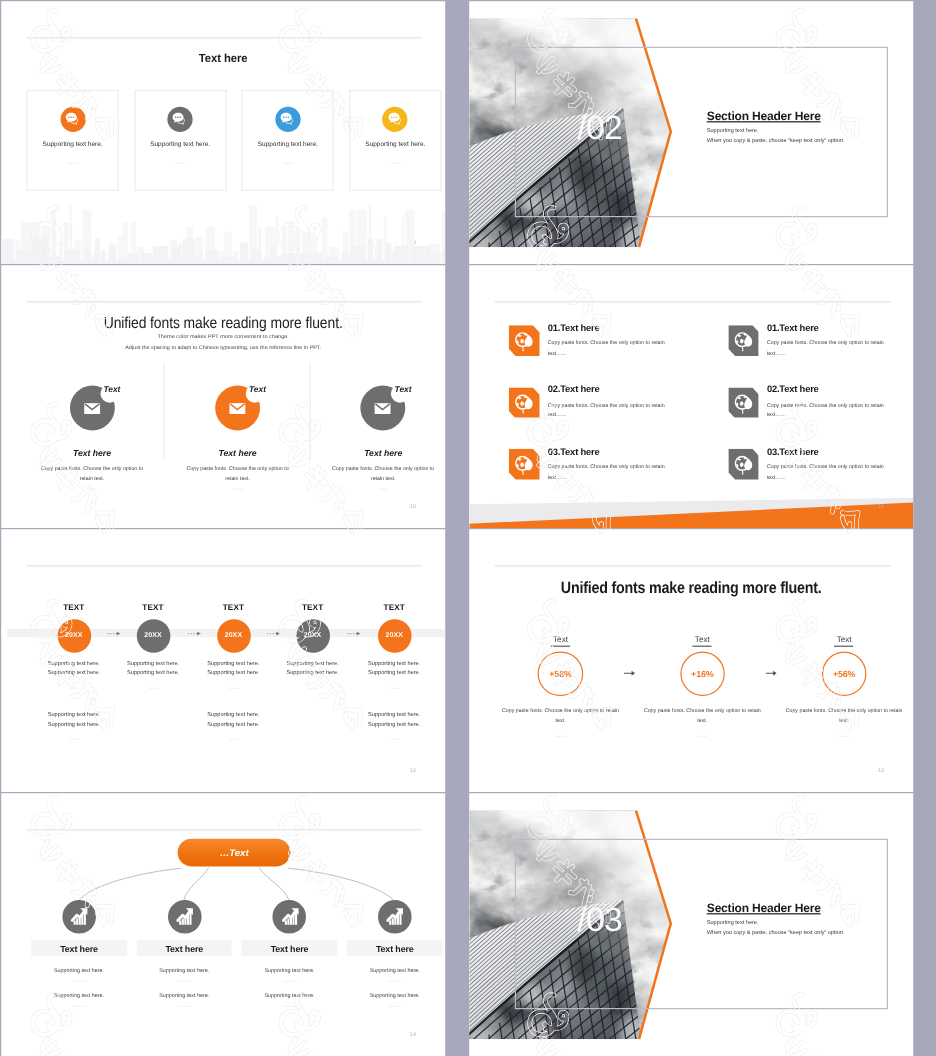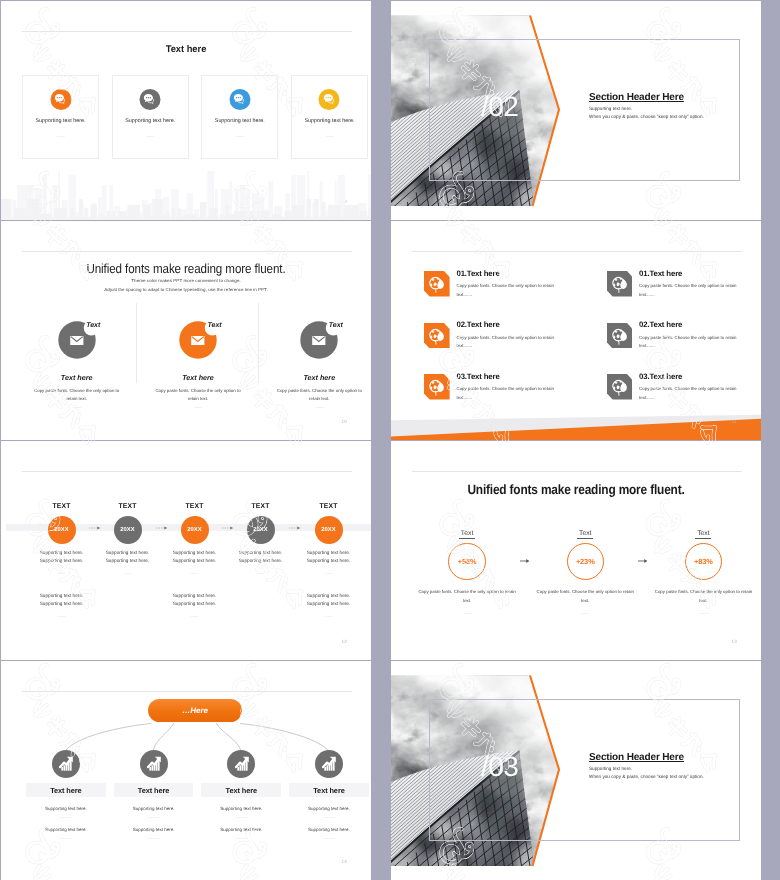--- a/index.html
+++ b/index.html
@@ -854,29 +854,29 @@
         <div class="s6-lbl">Text</div>
         <div class="s6-ring">
             <span>+58%</span>
           </div>
         <div class="s6-b">Copy paste fonts. Choose the only option to retain text.</div>
         <div class="s6-d">———</div>
       </div>
 <div class="s6-col">
         <div class="s6-lbl">Text</div>
         <div class="s6-ring">
-            <span>+23%</span>
+            <span>+16%</span>
           </div>
         <div class="s6-b">Copy paste fonts. Choose the only option to retain text.</div>
         <div class="s6-d">———</div>
       </div>
 <div class="s6-col">
         <div class="s6-lbl">Text</div>
         <div class="s6-ring">
-            <span>+83%</span>
+            <span>+56%</span>
           </div>
         <div class="s6-b">Copy paste fonts. Choose the only option to retain text.</div>
         <div class="s6-d">———</div>
       </div>
 
     </div>
     <svg class="s6-arrow" style="left:129px" viewBox="0 0 14 9">
         <g stroke="#555" stroke-width="1.1" fill="none">
           <path d="M0 4.5 H11"></path>
           <path d="M8 1.8 L11.6 4.5 L8 7.2" fill="#555" stroke="none"></path>
@@ -896,21 +896,21 @@
     <div class="toprule"></div>
     <svg class="s7-svg" viewBox="0 0 389 219">
       <g fill="none" stroke="#9c9c9c" stroke-width="0.55">
         <path d="M150 62.5 C116 66 76 76 65 89"></path>
         <path d="M173 62 C167 72 155 78 152.3 89"></path>
         <path d="M215 62 C221 72 236 78 239.6 89"></path>
         <path d="M239 62.5 C273 66 314 76 326.8 89"></path>
       </g>
     </svg>
     <div class="s7-root">
-        <span>…Here</span>
+        <span>…Text</span>
       </div>
     <div class="s7-nodes">
       <div class="s7-node">
         <div class="s7-ic">
             <svg viewBox="0 0 24 24">
               <g fill="#fff">
                 <rect x="5.0" y="16.6" width="2.6" height="5.4"></rect>
                 <rect x="8.2" y="14.0" width="2.6" height="8.0"></rect>
                 <rect x="11.4" y="11.4" width="2.6" height="10.6"></rect>
                 <rect x="14.6" y="8.8" width="2.6" height="13.2"></rect>

